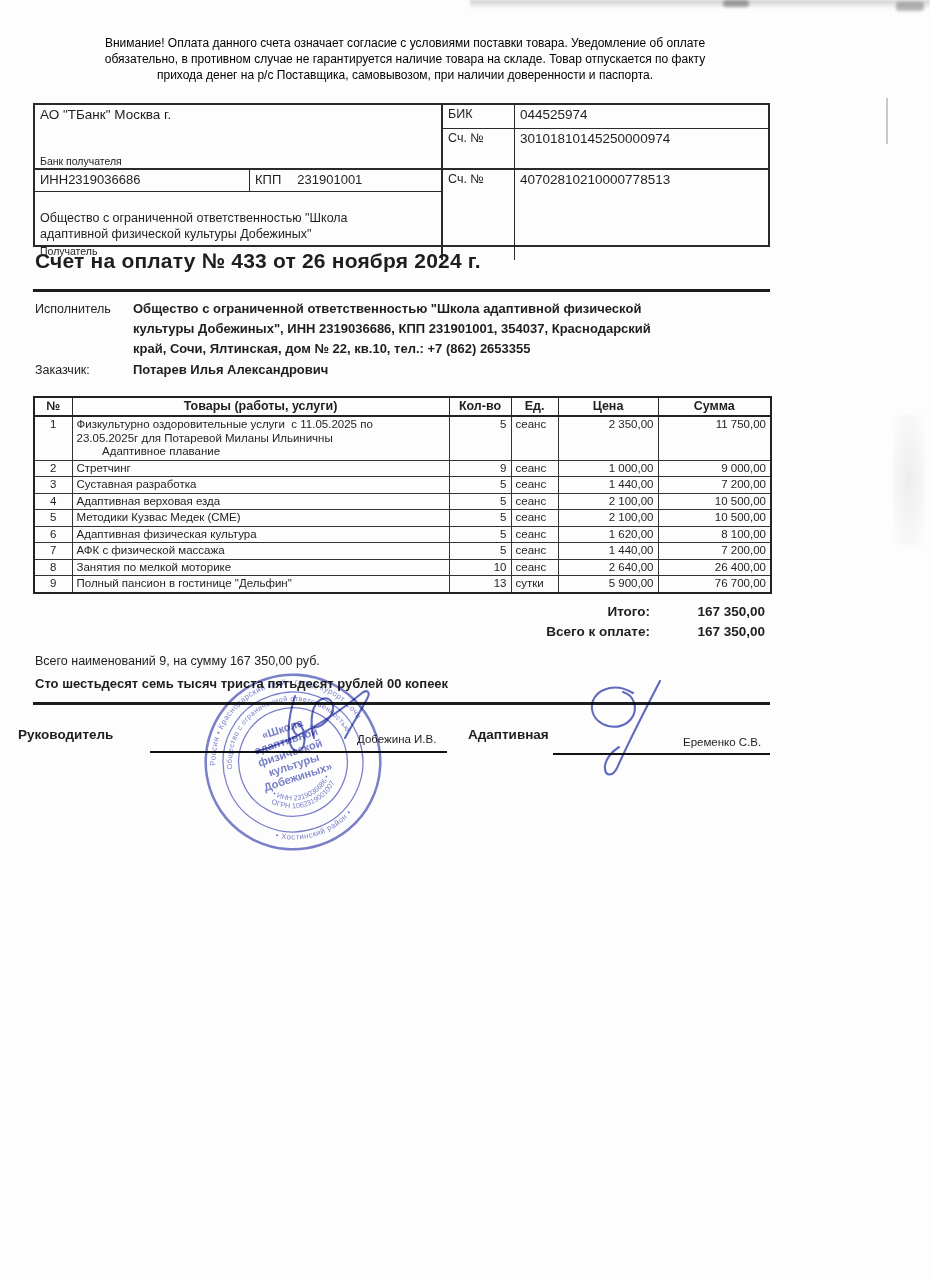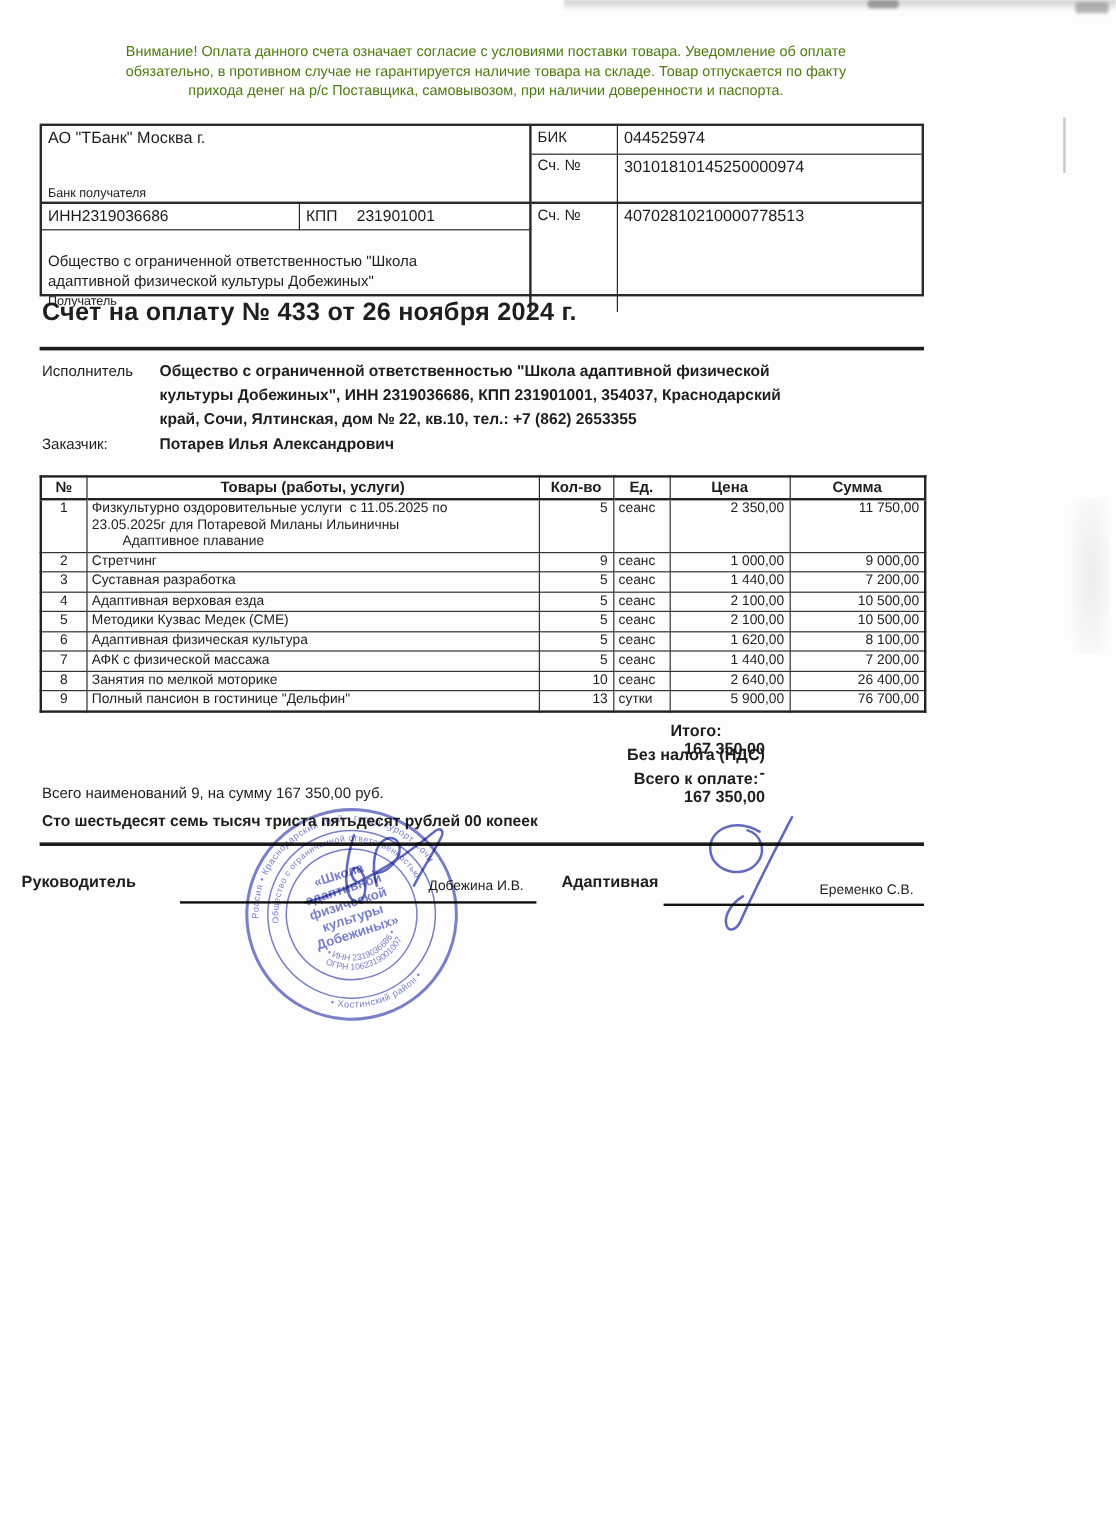--- a/index.html
+++ b/index.html
@@ -3,21 +3,21 @@
 <meta charset="utf-8">
 <style>
   html,body{margin:0;padding:0;}
   body{
     width:930px;height:1280px;position:relative;background:#fdfdfd;
     font-family:"Liberation Sans", sans-serif;color:#1e1e1e;overflow:hidden;
   }
   .abs{position:absolute;}
   
   #warning{left:55px;top:35px;width:700px;text-align:center;font-size:12px;
-    line-height:16px;white-space:pre-line;color:#4d7c0f;}
+    line-height:16px;white-space:pre-line;color:#000000;}
   
   #bank{left:33px;top:103px;width:737px;height:144px;box-sizing:border-box;
     border:2px solid #2a2a2a;display:grid;
     grid-template-columns:215px 193px 72px auto;
     grid-template-rows:24px 41px 22px auto;}
   #bank>div{box-sizing:border-box;padding:2px 5px;}
   .bt-bank{grid-area:1/1/3/3;border-right:2px solid #2a2a2a;border-bottom:2px solid #2a2a2a;position:relative;font-size:13.5px;}
   .cell-sub{position:absolute;bottom:1px;left:5px;font-size:10.5px;}
   .bt-bik-label{grid-area:1/3/2/4;border-right:1px solid #2a2a2a;border-bottom:1px solid #2a2a2a;font-size:12.5px;}
   .bt-bik-value{grid-area:1/4/2/5;border-bottom:1px solid #2a2a2a;font-size:13.5px;}
@@ -41,21 +41,21 @@
   #items{left:33px;top:396px;width:737px;border-collapse:collapse;table-layout:fixed;
     font-size:11.5px;border:2px solid #222;}
   #items th{border:1px solid #2a2a2a;border-bottom:2px solid #222;font-size:12.5px;
     font-weight:bold;padding:2px 3px;line-height:13px;}
   #items td{border:1px solid #333;padding:1px 4px;vertical-align:top;line-height:13.5px;}
   #items .c-num{text-align:center;}
   #items .c-name{white-space:pre-wrap;}
   #items .c-qty,#items .c-price,#items .c-sum{text-align:right;}
   
   #totals{left:405px;top:601px;width:360px;font-weight:bold;font-size:13.5px;}
-  .t-line{display:flex;height:20px;align-items:center;flex-direction:column;}
+  .t-line{display:flex;height:20px;align-items:center;}
   .t-label{flex:1;text-align:right;padding-right:10px;}
   .t-value{width:105px;text-align:right;}
   
   #summary1{left:35px;top:654px;font-size:12.5px;}
   #words{left:35px;top:676px;font-size:13px;font-weight:bold;}
   
   .sig-label{font-size:13.5px;font-weight:bold;top:727px;}
   #dir-label{left:18px;} #acc-label{left:468px;}
   .sig-line{height:2px;background:#111;}
   #line1{left:150px;top:751px;width:297px;}
@@ -222,24 +222,20 @@
     <td class="c-price">5 900,00</td>
     <td class="c-sum">76 700,00</td>
   </tr>
     </tbody>
 </table>
 
 <div class="abs" id="totals">
   <div class="t-line">
     <span class="t-label">Итого:</span>
     <span class="t-value">167 350,00</span>
-  </div>
-  <div class="t-line">
-    <span class="t-label">Без налога (НДС)</span>
-    <span class="t-value">-</span>
   </div>
   <div class="t-line">
     <span class="t-label">Всего к оплате:</span>
     <span class="t-value">167 350,00</span>
   </div>
 </div>
 
 <div class="abs" id="summary1">Всего наименований 9, на сумму 167 350,00 руб.</div>
 <div class="abs" id="words">Сто шестьдесят семь тысяч триста пятьдесят рублей 00 копеек</div>
 <div class="abs rule" id="rule2"></div>

